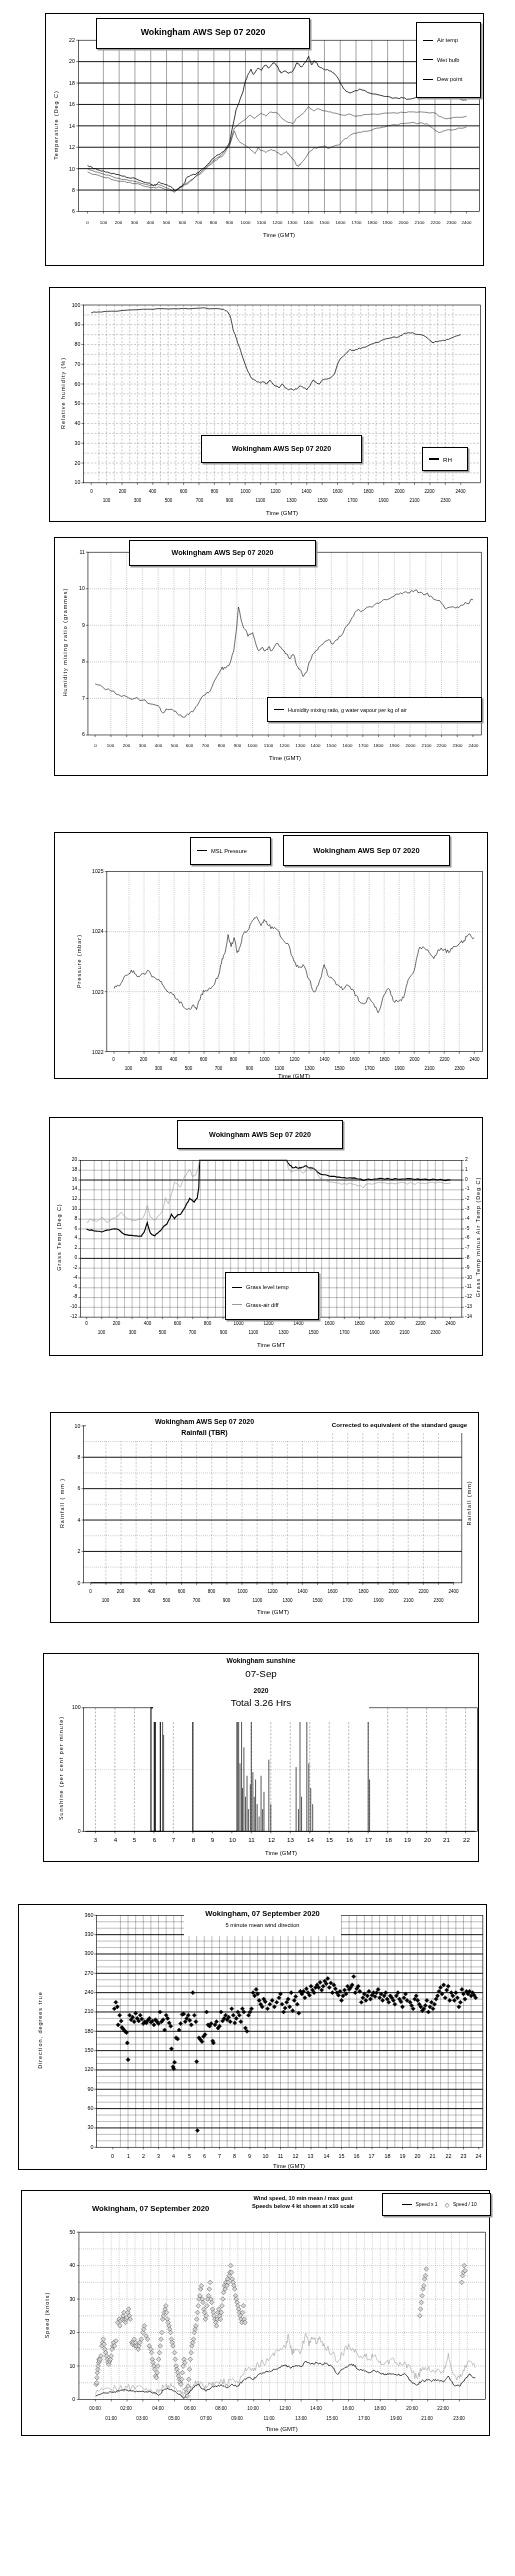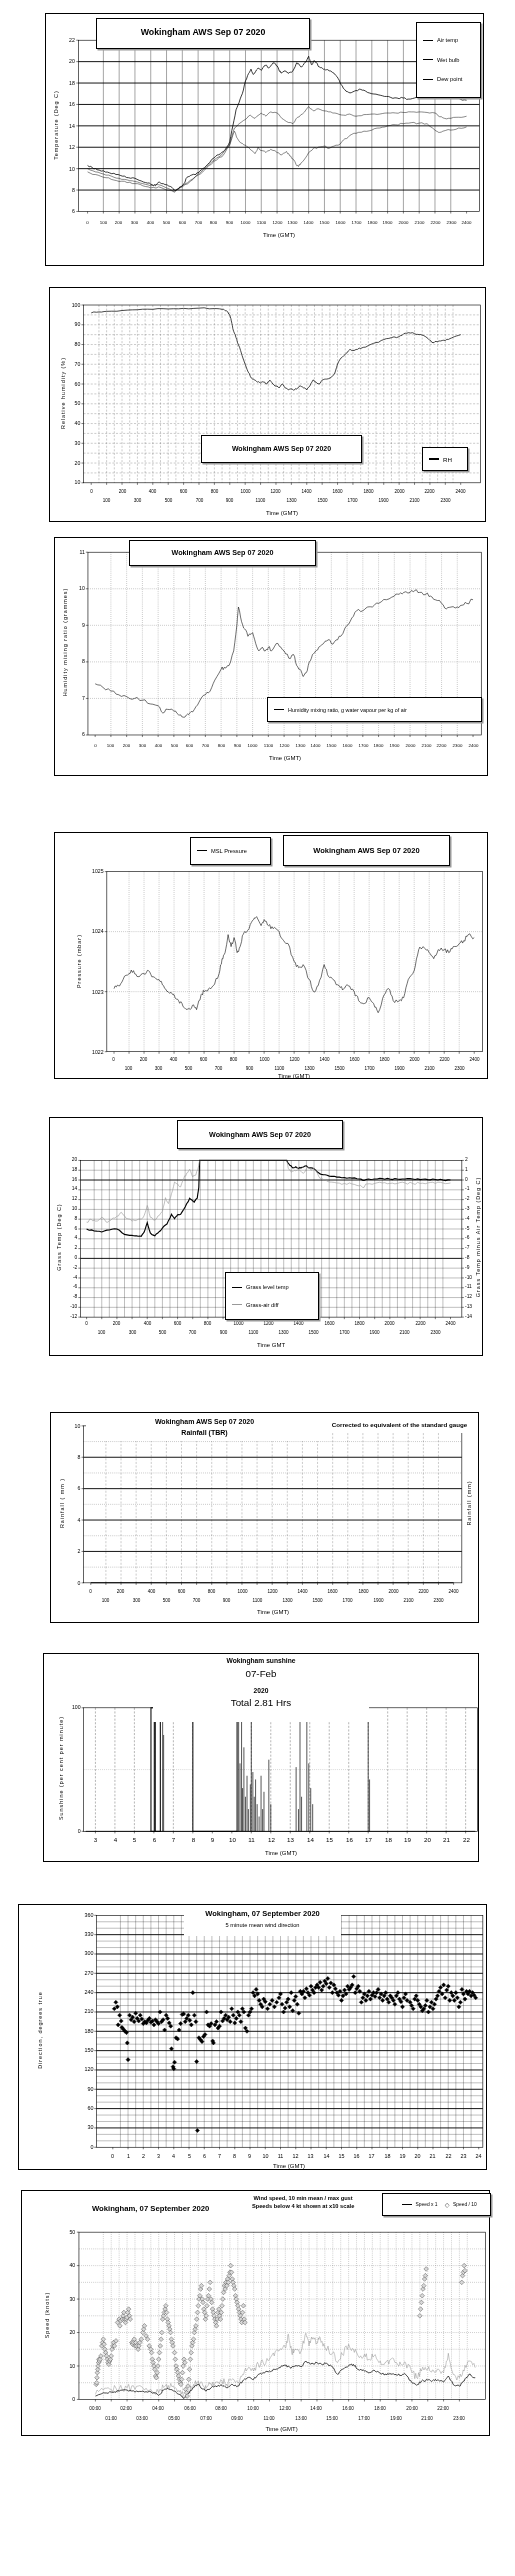--- a/index.html
+++ b/index.html
@@ -917,23 +917,23 @@
       <div class="lbl" style="font-size: 6.2px; width: 31px; text-align: center; left: 309px; top: 182px;">17</div>
       <div class="lbl" style="font-size: 6.2px; width: 31px; text-align: center; left: 329px; top: 182px;">18</div>
       <div class="lbl" style="font-size: 6.2px; width: 31px; text-align: center; left: 348px; top: 182px;">19</div>
       <div class="lbl" style="font-size: 6.2px; width: 31px; text-align: center; left: 368px; top: 182px;">20</div>
       <div class="lbl" style="font-size: 6.2px; width: 31px; text-align: center; left: 387px; top: 182px;">21</div>
       <div class="lbl" style="font-size: 6.2px; width: 31px; text-align: center; left: 407px; top: 182px;">22</div>
       <div class="lbl" style="font-size: 6px; width: 82px; text-align: center; left: 196px; top: 196px;">Time (GMT)</div>
       <div class="lbl rot" style="font-size: 5.4px; left: -45px; top: 111px; width: 124px;">Sunshine (per cent per minute)</div>
       <div class="box cent" style="left: 109px; top: 1px; width: 216px; height: 67px;">
         <div style="font-size: 6.7px; font-weight: bold; margin-top: 2.1px;">Wokingham sunshine</div>
-        <div style="font-size: 9.8px; margin-top: 4.1px;">07-Feb</div>
+        <div style="font-size: 9.8px; margin-top: 4.1px;">07-Sep</div>
         <div style="font-size: 6.7px; font-weight: bold; margin-top: 8.2px;">2020</div>
-        <div style="font-size: 9.8px; margin-top: 3.1px;">Total 2.81 Hrs</div>
+        <div style="font-size: 9.8px; margin-top: 3.1px;">Total 3.26 Hrs</div>
       </div>
     </div>
   <div class="panel" style="left: 18px; top: 1904px; width: 469px; height: 266px;">
       <svg width="469" height="266" viewBox="0 0 910 516">
         <line x1="196.79166666666666" y1="20" x2="196.79166666666666" y2="470" stroke="#000" stroke-width="0.5"></line>
         <line x1="211.58333333333334" y1="20" x2="211.58333333333334" y2="470" stroke="#000" stroke-width="0.5"></line>
         <line x1="226.375" y1="20" x2="226.375" y2="470" stroke="#000" stroke-width="0.5"></line>
         <line x1="241.16666666666666" y1="20" x2="241.16666666666666" y2="470" stroke="#000" stroke-width="0.5"></line>
         <line x1="255.95833333333334" y1="20" x2="255.95833333333334" y2="470" stroke="#000" stroke-width="0.5"></line>
         <line x1="270.75" y1="20" x2="270.75" y2="470" stroke="#000" stroke-width="0.5"></line>

